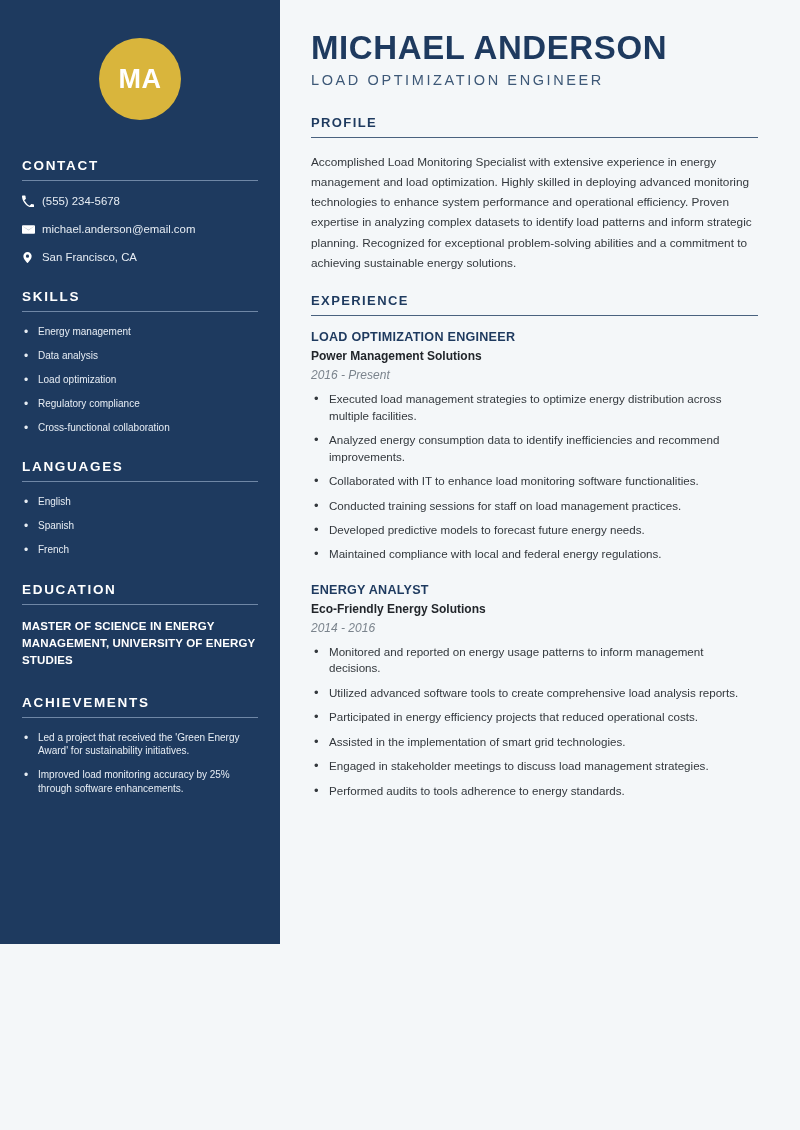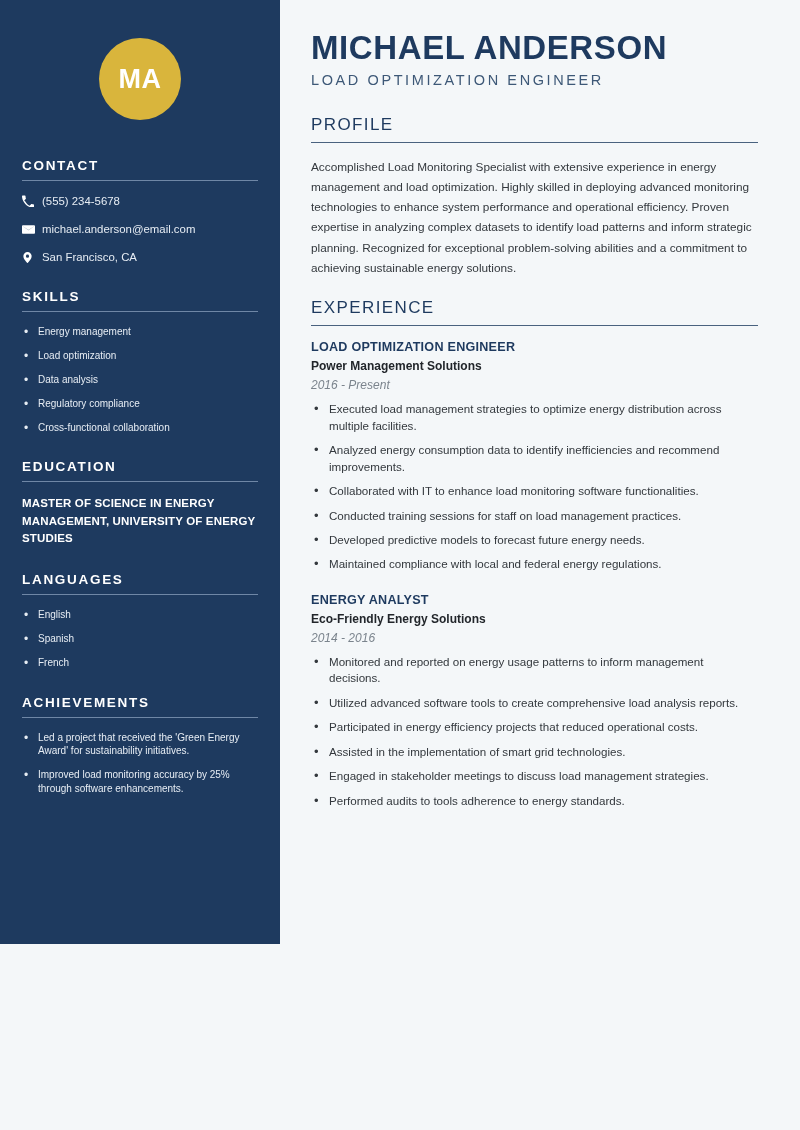--- a/index.html
+++ b/index.html
@@ -138,22 +138,22 @@
     font-size: 14.5px;
     color: #3d5877;
     letter-spacing: 2.6px;
     margin: 0 0 27px 0;
     text-transform: uppercase;
   }
   .main-section {
     margin-bottom: 20px;
   }
   .main-heading {
-    font-size: 17px;
-    font-weight: normal;
+    font-size: 13px;
+    font-weight: bold;
     letter-spacing: 1.4px;
     color: #1e3a5f;
     margin: 0 0 7px 0;
     text-transform: uppercase;
   }
   .main-rule {
     height: 1px;
     background: #49627f;
     margin-bottom: 14px;
   }
@@ -248,41 +248,41 @@
         </span>
         <span>San Francisco, CA</span>
       </div>
     </section>
 
     <section class="side-section">
       <h2 class="side-heading">SKILLS</h2>
       <div class="side-rule"></div>
       <ul class="side-list">
         <li>Energy management</li>
+        <li>Data analysis</li>
         <li>Load optimization</li>
-        <li>Data analysis</li>
         <li>Regulatory compliance</li>
         <li>Cross-functional collaboration</li>
       </ul>
-    </section>
-
-    <section class="side-section">
-      <h2 class="side-heading">EDUCATION</h2>
-      <div class="side-rule"></div>
-      <div class="edu-entry">MASTER OF SCIENCE IN ENERGY MANAGEMENT, UNIVERSITY OF ENERGY STUDIES</div>
     </section>
 
     <section class="side-section">
       <h2 class="side-heading">LANGUAGES</h2>
       <div class="side-rule"></div>
       <ul class="side-list">
         <li>English</li>
         <li>Spanish</li>
         <li>French</li>
       </ul>
+    </section>
+
+    <section class="side-section">
+      <h2 class="side-heading">EDUCATION</h2>
+      <div class="side-rule"></div>
+      <div class="edu-entry">MASTER OF SCIENCE IN ENERGY MANAGEMENT, UNIVERSITY OF ENERGY STUDIES</div>
     </section>
 
     <section class="side-section">
       <h2 class="side-heading">ACHIEVEMENTS</h2>
       <div class="side-rule"></div>
       <ul class="side-list">
         <li>Led a project that received the 'Green Energy Award' for sustainability initiatives.</li>
         <li>Improved load monitoring accuracy by 25% through software enhancements.</li>
       </ul>
     </section>

